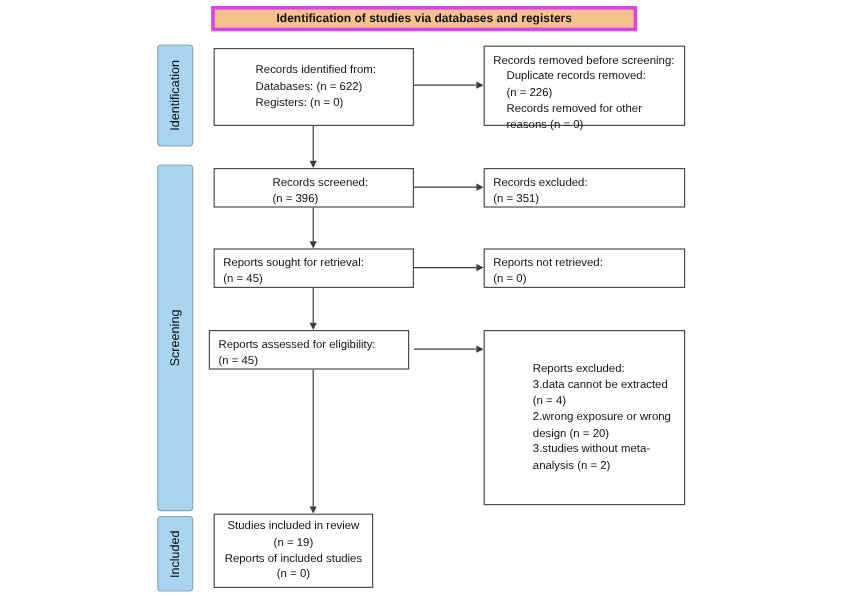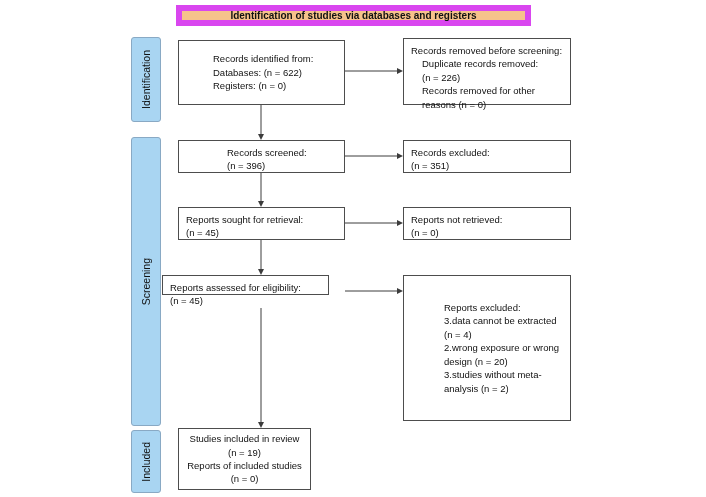--- a/index.html
+++ b/index.html
@@ -1,21 +1,21 @@
 <!DOCTYPE html>
 <html><head>
 <meta charset="utf-8">
 <style>
   html,body{margin:0;padding:0;background:#ffffff;}
   body{font-family:"Liberation Sans",sans-serif;color:#111;}
   .canvas{position:relative;width:706px;height:497px;background:#ffffff;overflow:hidden;}
 
   .banner{
     position:absolute;left:176px;top:5px;width:355px;height:21px;
-    background:#f6c28b;border:6px solid #d946ef;box-sizing:border-box;
+    background:#f6c28b;border:3px solid #d946ef;box-sizing:border-box;
     display:flex;align-items:center;justify-content:center;
     font-size:10px;font-weight:600;
   }
 
   .stage{
     position:absolute;left:131px;width:30px;
     background:#a9d5f2;border:1px solid #89a9c4;border-radius:3px;box-sizing:border-box;
     display:flex;align-items:center;justify-content:center;
   }
   .stage span{
@@ -67,21 +67,21 @@
   <div class="box" style="left:178px;top:140px;width:167px;height:33px;padding-left:48px;">
     <div class="line">Records screened:</div>
     <div class="line">(n = 396)</div>
   </div>
 
   <div class="box" style="left:178px;top:207px;width:167px;height:33px;">
     <div class="line">Reports sought for retrieval:</div>
     <div class="line">(n = 45)</div>
   </div>
 
-  <div class="box" style="left:162px;top:275px;width:167px;height:20px;">
+  <div class="box" style="left:174px;top:275px;width:167px;height:33px;">
     <div class="line">Reports assessed for eligibility:</div>
     <div class="line">(n = 45)</div>
   </div>
 
   <div class="box vcenter center" style="left:178px;top:428px;width:133px;height:62px;">
     <div class="line">Studies included in review</div>
     <div class="line">(n = 19)</div>
     <div class="line">Reports of included studies</div>
     <div class="line">(n = 0)</div>
   </div>

